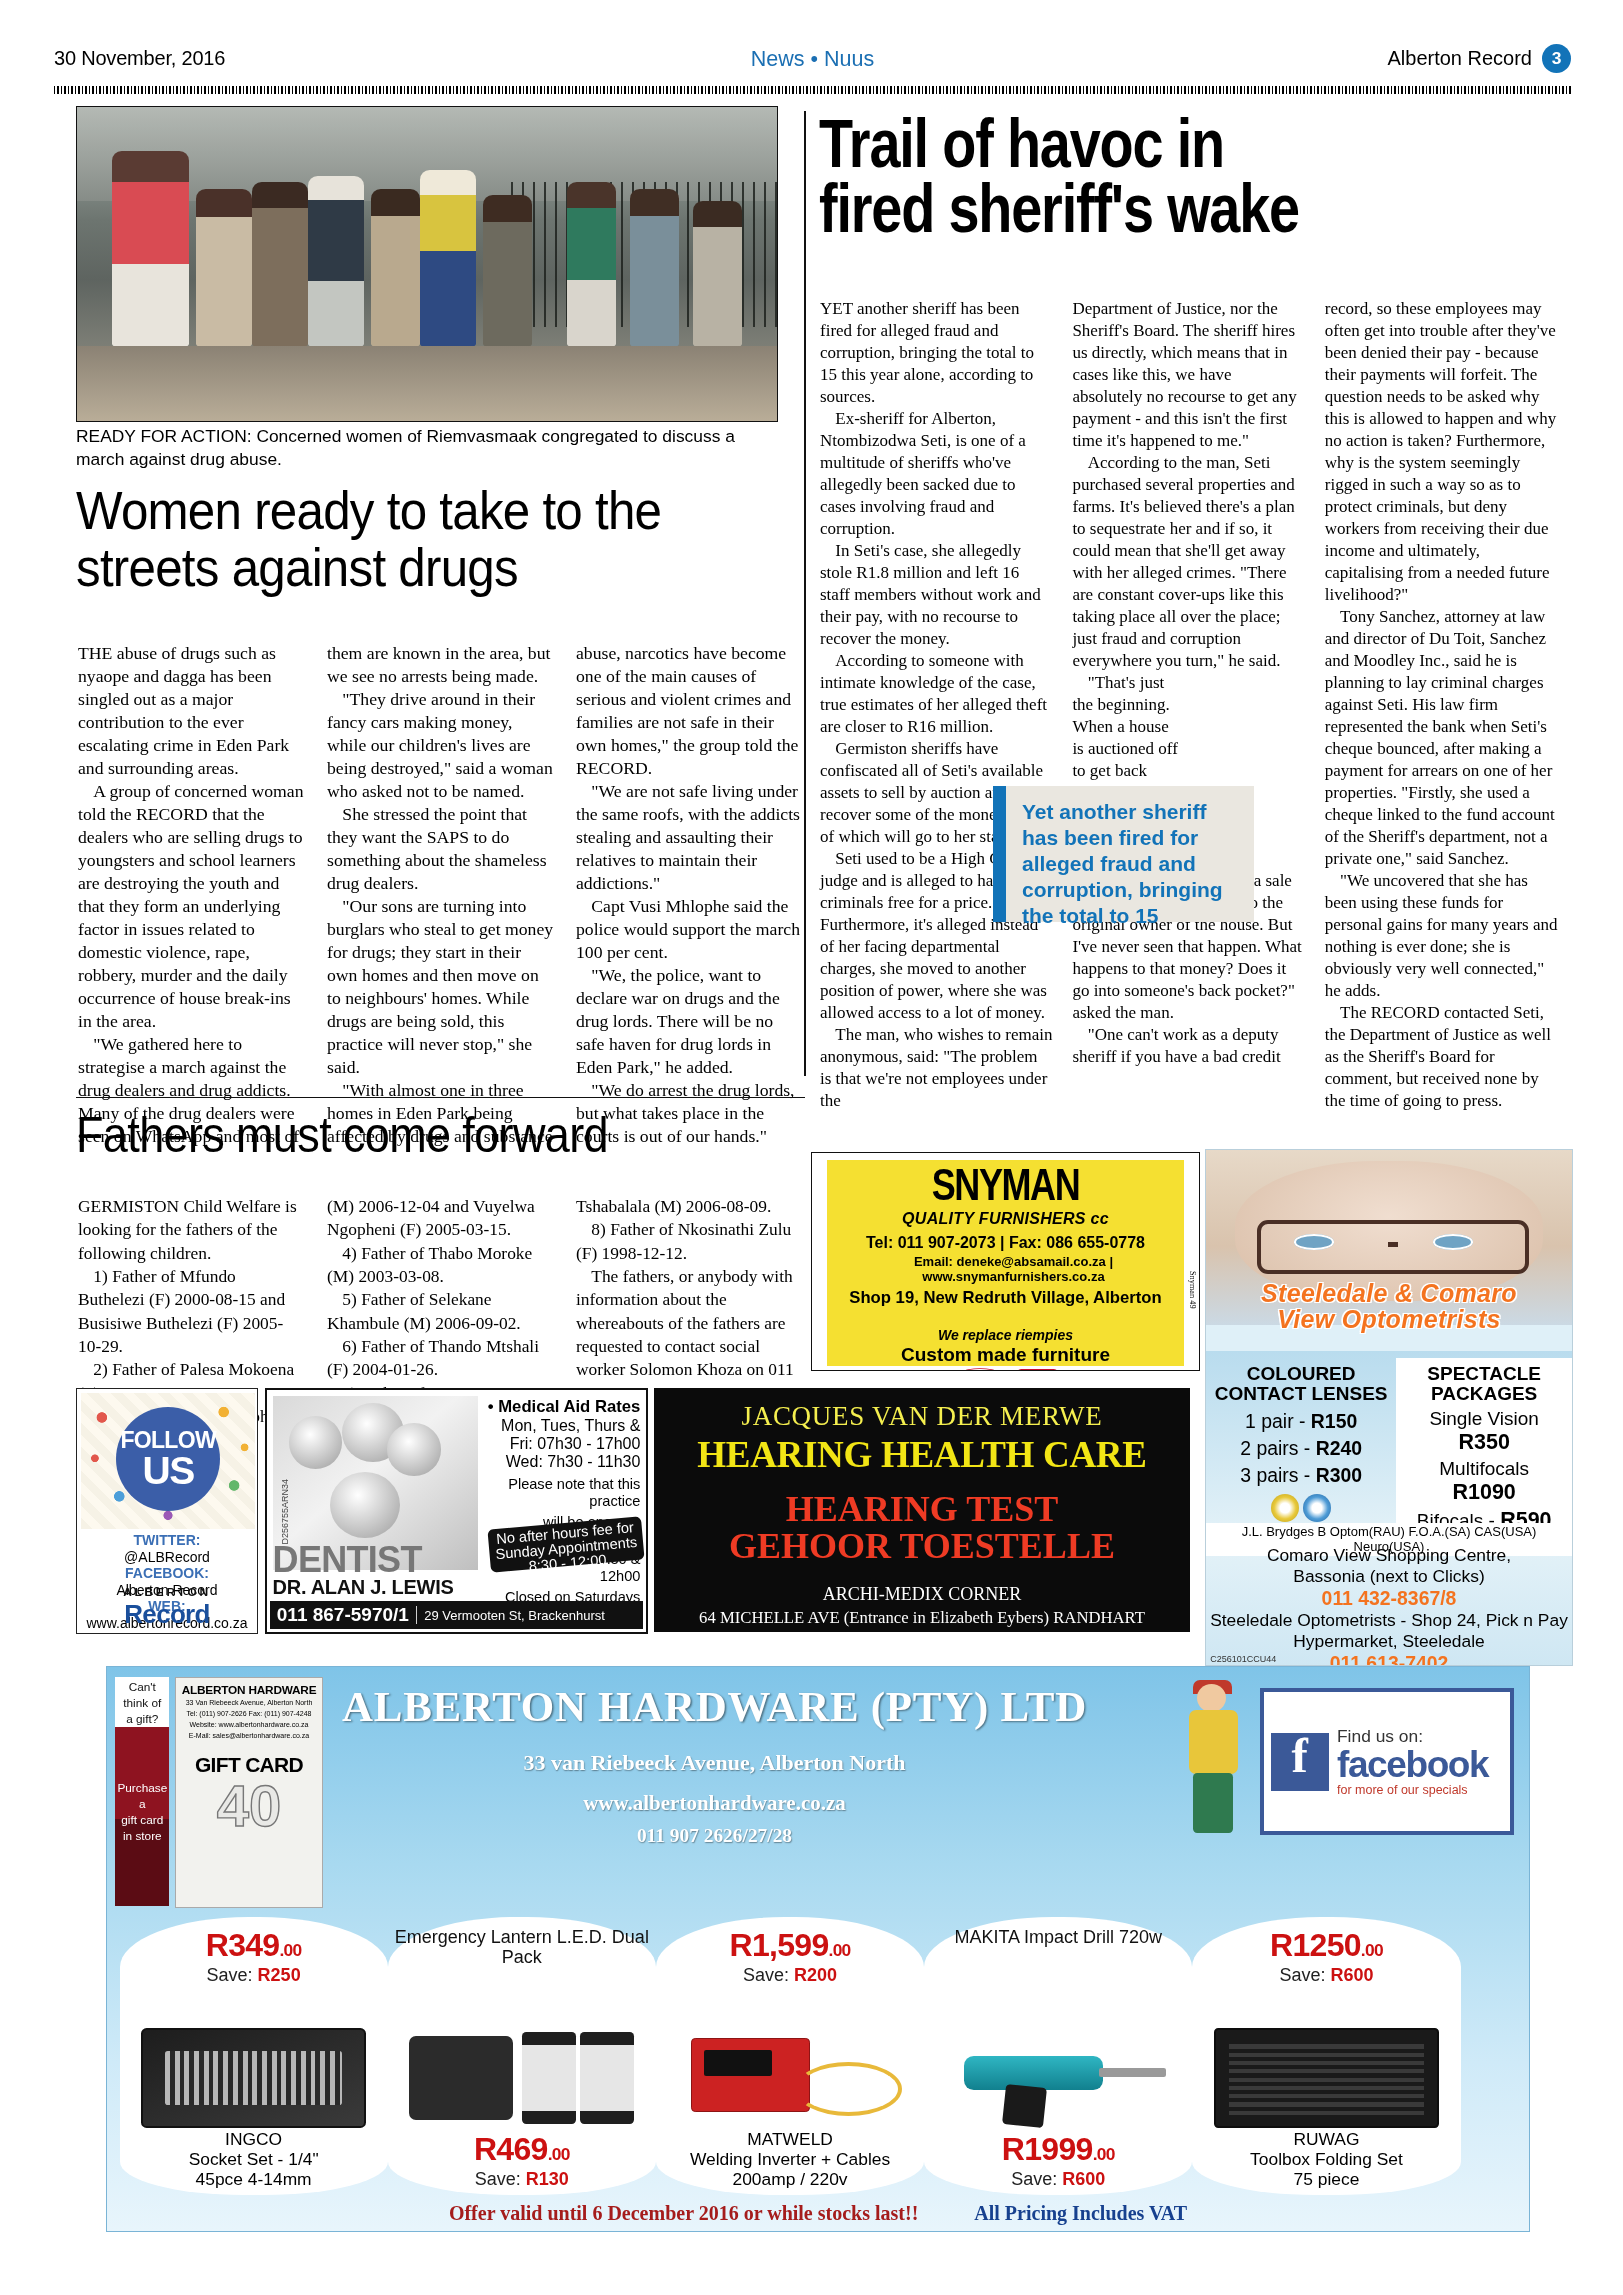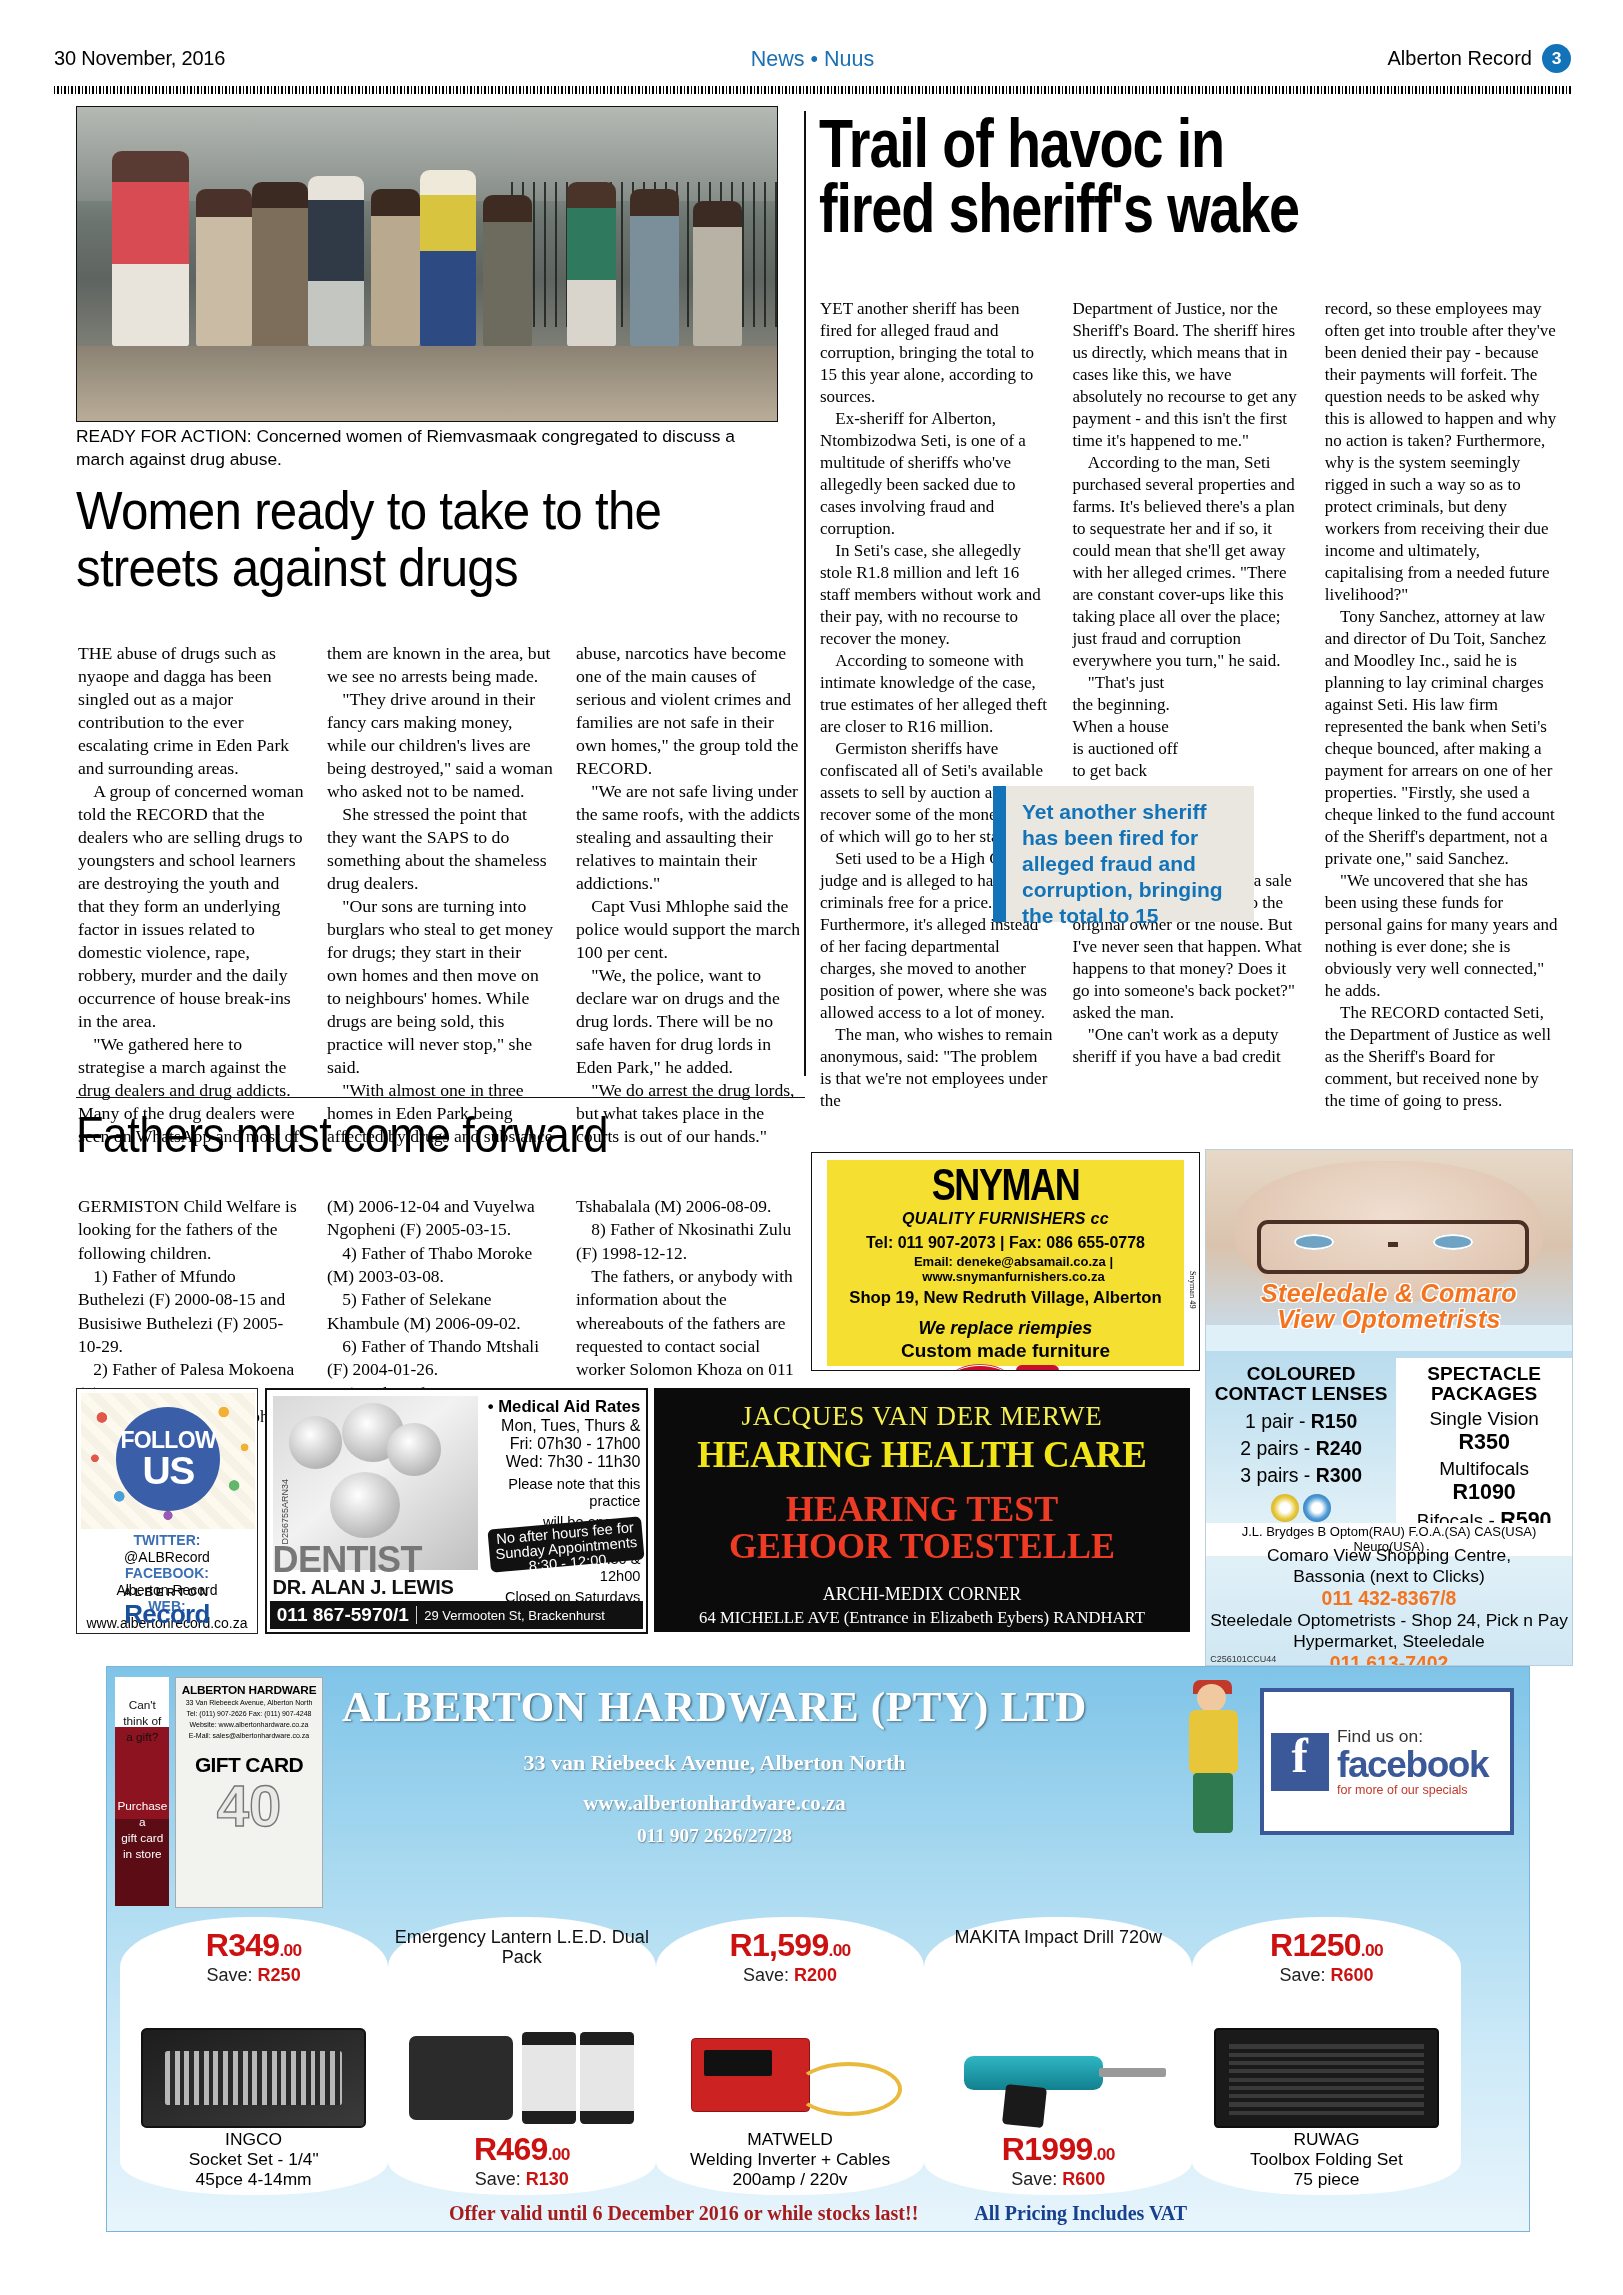--- a/index.html
+++ b/index.html
@@ -77,21 +77,21 @@
   .ad{position:absolute;box-sizing:border-box;overflow:hidden;}
 
   
   #ad-snyman{left:811px;top:1152px;width:389px;height:219px;background:#fff;border:1.4px solid #111;}
   #ad-snyman .inner{position:absolute;left:15.3px;top:7px;right:15.3px;bottom:4.2px;background:#f5e031;text-align:center;font-family:"Liberation Sans",sans-serif;}
   .sny-logo{font-size:36px;font-weight:bold;letter-spacing:-1.4px;margin-top:4.2px;transform:scaleY(1.25);}
   .sny-sub{font-size:16px;font-weight:bold;font-style:italic;letter-spacing:0.3px;margin-top:4.2px;}
   .sny-tel{font-size:16px;font-weight:bold;margin-top:5.6px;}
   .sny-mail{font-size:13px;font-weight:bold;margin-top:2.1px;padding-left:16px;}
   .sny-shop{font-size:16.7px;font-weight:bold;margin-top:3.5px;}
-  .sny-riem{font-size:18px;font-weight:bold;font-style:italic;margin-top:10px;}
+  .sny-riem{font-size:14px;font-weight:bold;font-style:italic;margin-top:19px;}
   .sny-cust{font-size:19px;font-weight:bold;margin-top:1.4px;}
   .sny-badges{display:flex;justify-content:center;gap:8.3px;margin-top:2.8px;}
   .badge-ell{width:54px;height:23.6px;border-radius:50%;background:#c8102e;border:1.4px solid #fff;box-shadow:0 0 0 0.7px #c8102e;
      color:#fff;font-size:7.6px;font-weight:bold;display:flex;align-items:center;justify-content:center;line-height:1;}
   .badge-rect{width:43px;height:25px;border-radius:5.6px;background:#c8102e;position:relative;}
   .badge-rect:after{content:"";position:absolute;left:7px;top:10.4px;width:29px;height:4.2px;background:#fff;clip-path:polygon(0 50%,12% 0,12% 100%,88% 0,88% 100%,100% 50%);}
   .sny-side{position:absolute;right:2.1px;top:118px;font-size:8.3px;writing-mode:vertical-rl;}
 
   
   #ad-optom{left:1205px;top:1149px;width:368px;height:517px;background:#dff0f8;border:0.7px solid #b9cfdb;}
@@ -170,21 +170,21 @@
   .hear-h{text-align:center;color:#f2e515;font-family:"Liberation Serif",serif;font-weight:bold;font-size:37px;letter-spacing:-0.3px;margin-top:1.4px;}
   .hear-r1{text-align:center;color:#ef3b24;font-family:"Liberation Serif",serif;font-weight:bold;font-size:36px;margin-top:15.3px;line-height:1.02;}
   .hear-r2{text-align:center;color:#ef3b24;font-family:"Liberation Serif",serif;font-weight:bold;font-size:36px;line-height:1.02;}
   .hear-f1{text-align:center;color:#fff;font-family:"Liberation Serif",serif;font-size:18px;margin-top:19.4px;}
   .hear-f2{text-align:center;color:#fff;font-family:"Liberation Serif",serif;font-size:16.7px;margin-top:2.8px;}
   .hear-f3{text-align:center;color:#fff;font-family:"Liberation Serif",serif;font-size:16.7px;margin-top:2.1px;}
 
   
   #ad-hardware{left:106px;top:1666px;width:1424px;height:566px;background:linear-gradient(180deg,#7fc4e8,#a8d9f0 35%,#cfeaf8 70%,#e8f5fc);border:0.7px solid #7ab4d6;}
   .hw-gift{position:absolute;left:8.3px;top:9.7px;width:54px;height:229px;background:linear-gradient(180deg,#fff 0 22%,#8e1320 22% 62%,#5b0c14 62% 100%);
-     color:#fff;font-family:"Liberation Sans",sans-serif;font-size:11.8px;text-align:center;line-height:1.35;padding-top:21px;box-sizing:border-box;}
+     color:#fff;font-family:"Liberation Sans",sans-serif;font-size:11.8px;text-align:center;line-height:1.35;padding-top:3px;box-sizing:border-box;}
   .hw-gift .t{color:#111;}
   .hw-card{position:absolute;left:68px;top:9.7px;width:146px;height:229px;background:#f2f2ee;border:1.4px solid #aaa;text-align:center;font-family:"Liberation Sans",sans-serif;}
   .hw-card .nm{font-size:11.8px;font-weight:bold;margin-top:5.6px;letter-spacing:-0.2px;}
   .hw-card .ad2{font-size:7px;line-height:1.25;margin-top:2.1px;}
   .hw-card .gc{font-size:21px;font-weight:bold;margin-top:12.5px;letter-spacing:-0.7px;}
   .hw-card .n40{font-size:58px;font-weight:bold;line-height:.9;margin-top:2.8px;color:#e9e9e6;-webkit-text-stroke:1.4px #777;}
   .hw-title{position:absolute;left:229px;top:15.3px;width:757px;text-align:center;color:#fff;font-family:"Liberation Serif",serif;font-weight:bold;
      font-size:43px;letter-spacing:0.7px;text-shadow:1.4px 1.4px 2.1px rgba(0,0,0,.45);}
   .hw-sub{position:absolute;left:229px;top:83px;width:757px;text-align:center;color:#fff;font-family:"Liberation Serif",serif;font-weight:bold;font-size:22px;text-shadow:0.7px 0.7px 1.4px rgba(0,0,0,.4);}
   .hw-web{position:absolute;left:229px;top:124px;width:757px;text-align:center;color:#fff;font-family:"Liberation Serif",serif;font-weight:bold;font-size:21px;text-shadow:0.7px 0.7px 1.4px rgba(0,0,0,.4);}

